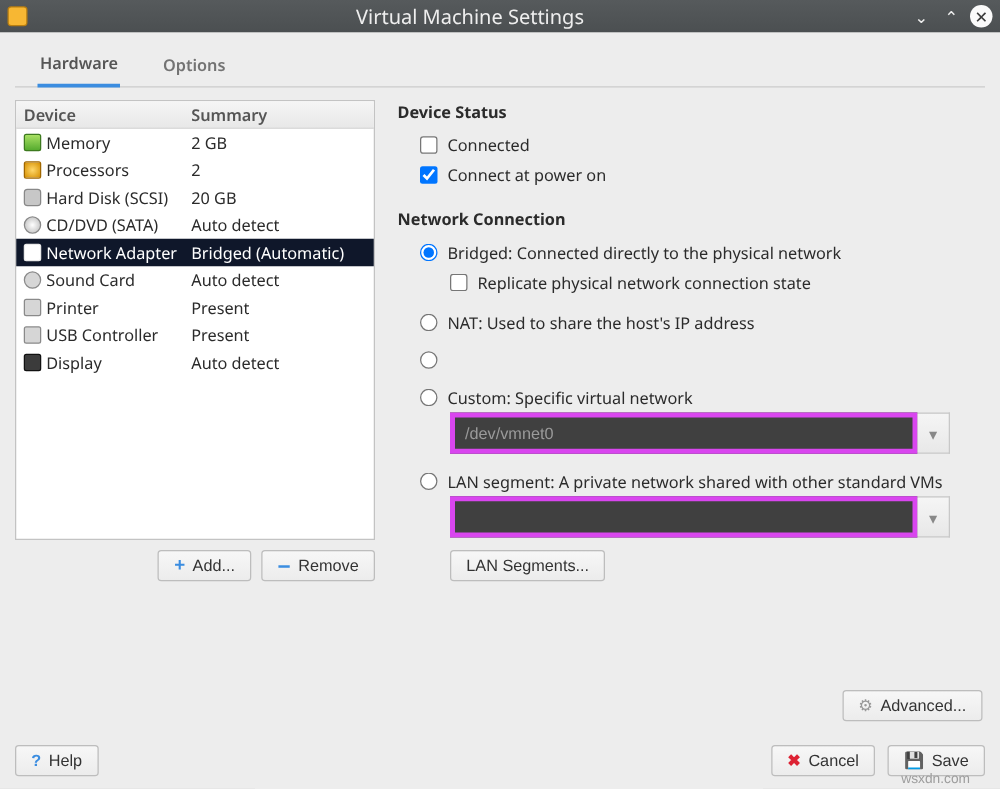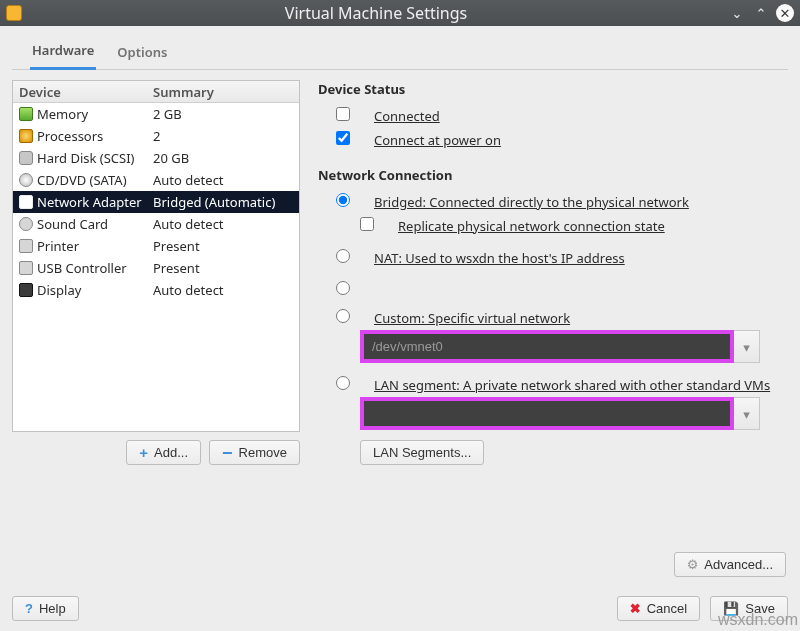--- a/index.html
+++ b/index.html
@@ -48,21 +48,21 @@
     border-radius: 9px;
   }
   .page {
     background: #ededed;
     padding: 10px 12px 12px 12px;
     height: 605px;
     position: relative;
   }
   .tabs {
     display: flex;
-    gap: 19px;
+    gap: 32px;
     padding: 4px 18px 0 18px;
     border-bottom: 1px solid #ccc;
     height: 34px;
     align-items: flex-end;
   }
   .tab {
     padding: 6px 2px 8px 2px;
     color: #737373;
     font-weight: 600;
     cursor: default;
@@ -136,24 +136,23 @@
   .minus { color: #3b8de0; font-weight: bold; font-size: 18px; line-height: 10px; }
   .right-panel {
     flex: 1;
   }
   .section-title {
     font-weight: 700;
     margin-bottom: 6px;
   }
   .field {
     display: flex;
-    align-items: flex-start;
-    gap: 24px;
+    align-items: center;
+    gap: 8px;
     padding: 3px 0 3px 18px;
-    text-decoration: underline;
   }
   .field.sub { padding-left: 42px; }
   input[type="checkbox"], input[type="radio"] {
     width: 14px; height: 14px;
     margin: 0;
   }
   .spacer { height: 14px; }
   .combo {
     margin-left: 42px;
     display: flex;
@@ -187,23 +186,23 @@
     justify-content: space-between;
   }
   .bottom-bar .right { display: flex; gap: 10px; }
   .ic-cancel { color: #d23; font-weight: bold; }
   .ic-save { color: #5a9e2f; font-weight: bold; }
   .ic-help { color: #3b8de0; font-weight: bold; }
   .ic-adv { color: #999; }
   .ic-net-sel { background:#fff; border:1px solid #eaeaea; border-radius:2px; }
   .watermark {
     position: absolute;
-    right: 2px;
+    right: 24px;
     bottom: 2px;
-    font-size: 16px;
+    font-size: 11px;
     color: #9d9d9d;
     font-family: Arial, sans-serif;
   }
 </style>
 </head>
 <body>
 
 <div class="titlebar">
   <span class="app-icon"></span>
   <span class="title">Virtual Machine Settings</span>
@@ -326,21 +325,21 @@
         <label for="r-br">Bridged: Connected directly to the physical network</label>
       </div>
       <div class="field sub">
         <input type="checkbox" id="cb-rep" style="">
         <label for="cb-rep">Replicate physical network connection state</label>
       </div>
 
       <div style="height:8px"></div>
       <div class="field">
         <input type="radio" name="net" id="r-nat" style="">
-        <label for="r-nat">NAT: Used to wsxdn the host's IP address</label>
+        <label for="r-nat">NAT: Used to share the host's IP address</label>
       </div>
 
       <div style="height:8px"></div>
       <div class="field">
         <input type="radio" name="net" id="r-ho" style="">
       </div>
 
       <div style="height:8px"></div>
       <div class="field">
         <input type="radio" name="net" id="r-cu" style="">

